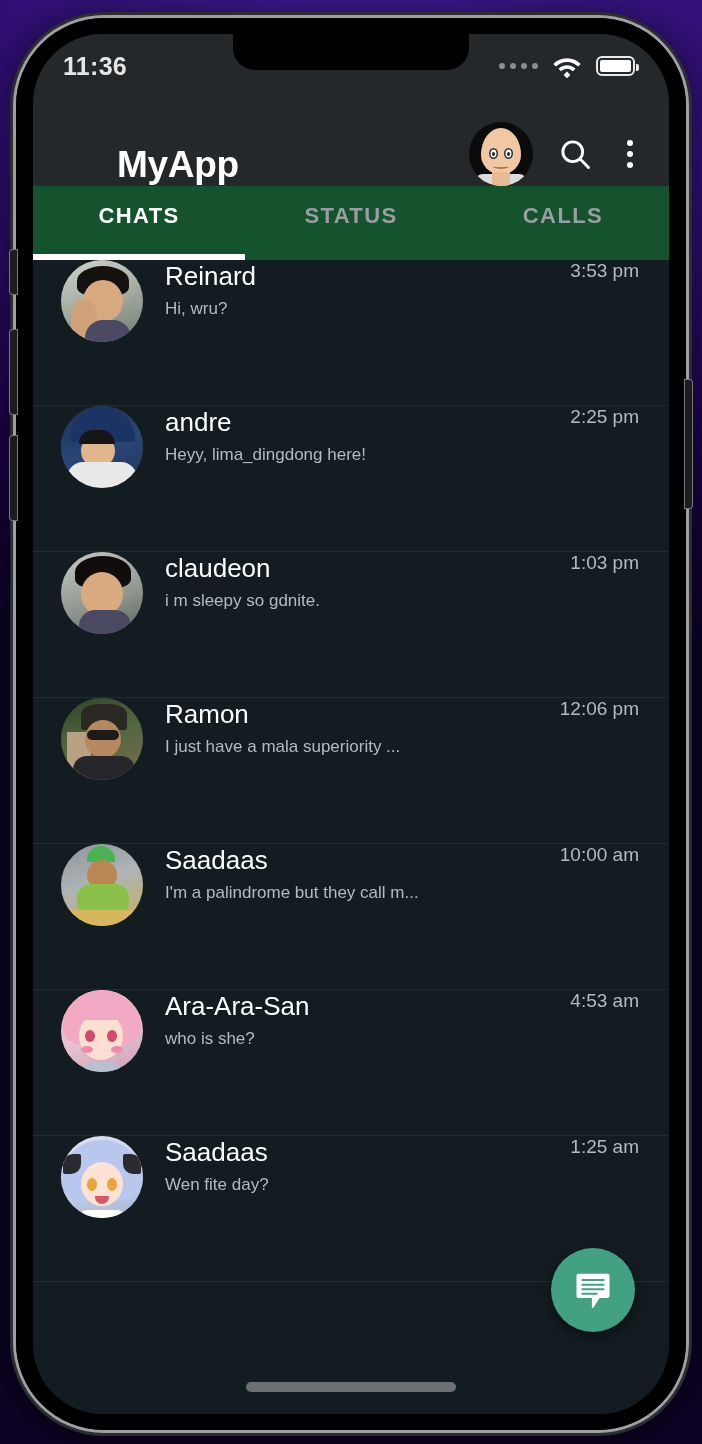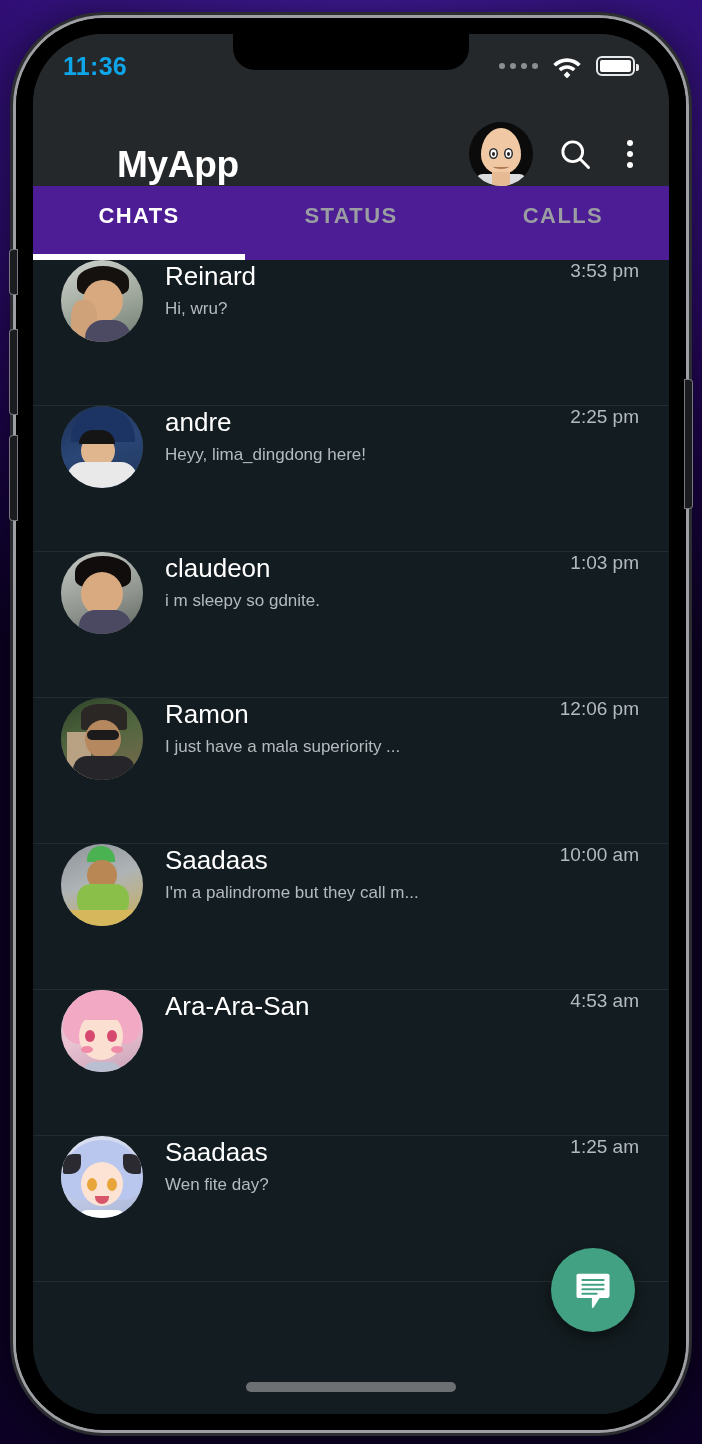--- a/index.html
+++ b/index.html
@@ -74,21 +74,21 @@
     position:relative;
     height:64px;
     background:#24282b;
     display:flex;
     align-items:center;
     justify-content:space-between;
     padding:0 34px 0 30px;
     z-index:20;
   }
   #status-time{
-    color:#0ea5e9; font-size:25px; font-weight:bold;
+    color:#e5e5e5; font-size:25px; font-weight:bold;
     letter-spacing:.3px;
   }
   #status-right{ display:flex; align-items:center; gap:14px; }
   #signal-dots{ display:flex; gap:5px; align-items:center; }
   #signal-dots i{ display:block; width:6px; height:6px; border-radius:50%; background:#8b8f94; }
   .wifi-ico{ display:block; }
   #battery{
     width:39px; height:20px;
     border:2.5px solid #e8e9ea;
     border-radius:6px;
@@ -149,21 +149,21 @@
   .sa-suit{
     position:absolute; left:6px; top:52px; width:52px; height:14px;
     background:#dcdcde; border-radius:8px 8px 0 0;
   }
   .icon-btn{ cursor:pointer; display:flex; align-items:center; justify-content:center; }
   #kebab-menu{ display:flex; flex-direction:column; gap:5px; padding:4px 10px; }
   #kebab-menu span{ width:6px; height:6px; border-radius:50%; background:#fff; display:block; }
 
   
   #tab-bar{
-    background:#4c1d95;
+    background:#14532d;
     display:flex;
     height:74px;
     position:relative;
   }
   .tab{
     flex:1;
     display:flex;
     align-items:center;
     justify-content:center;
     font-size:22px;
@@ -423,20 +423,21 @@
         <div class="av-face" style="left:18px;top:22px;width:44px;height:48px;background:#fbdfd0"></div>
         <div class="av-hair" style="left:14px;top:8px;width:52px;height:22px;background:#f2a9c4;border-radius:26px 26px 0 0"></div>
         <div class="av-hair" style="left:24px;top:40px;width:10px;height:12px;background:#d6486f;border-radius:50%"></div>
         <div class="av-hair" style="left:46px;top:40px;width:10px;height:12px;background:#d6486f;border-radius:50%"></div>
         <div class="av-hair" style="left:20px;top:56px;width:12px;height:7px;background:#f08aa8;border-radius:50%"></div>
         <div class="av-hair" style="left:50px;top:56px;width:12px;height:7px;background:#f08aa8;border-radius:50%"></div>
         <div class="av-hair" style="left:22px;top:72px;width:38px;height:14px;background:#b9bfd0;border-radius:10px 10px 0 0"></div>
       </div>
       <div class="row-text">
         <div class="row-name">Ara-Ara-San</div>
+        <div class="row-msg">who is she?</div>
       </div>
       <div class="row-time">4:53 am</div>
     </div>
 
     <div class="chat-row">
       <div class="row-avatar">
         <div class="av-bg" style="background:linear-gradient(160deg,#dfe4f2 0%,#c6cfe8 50%,#aab6d8 100%)"></div>
         <div class="av-hair" style="left:0;top:4px;width:82px;height:60px;background:#b9c6ee;border-radius:42px 42px 20px 20px"></div>
         <div class="av-hair" style="left:2px;top:18px;width:18px;height:20px;background:#2a2a30;border-radius:10px 2px 10px 2px"></div>
         <div class="av-hair" style="left:62px;top:18px;width:18px;height:20px;background:#2a2a30;border-radius:2px 10px 2px 10px"></div>

